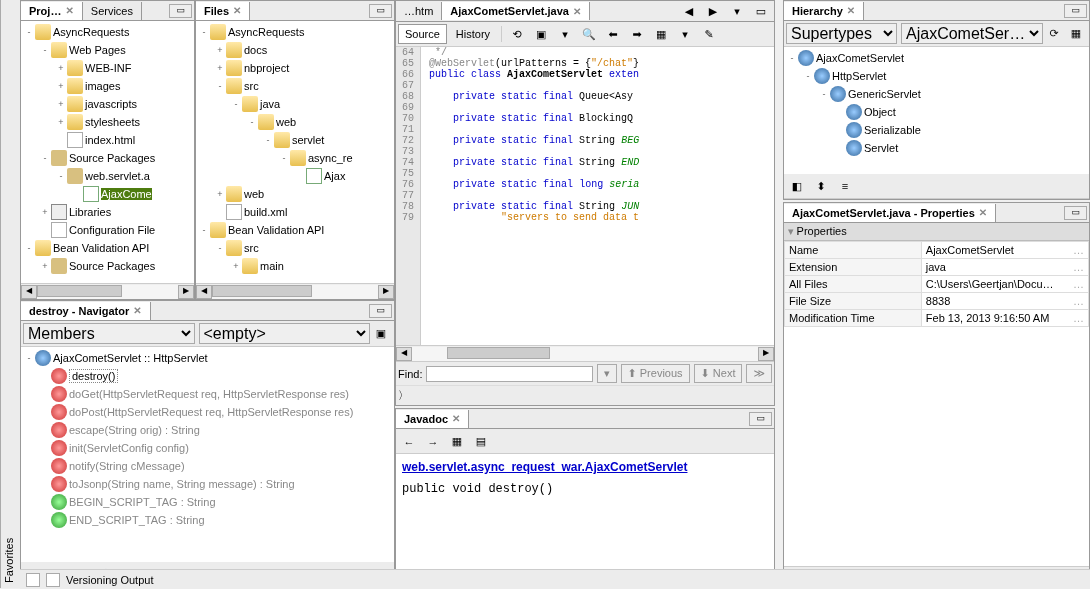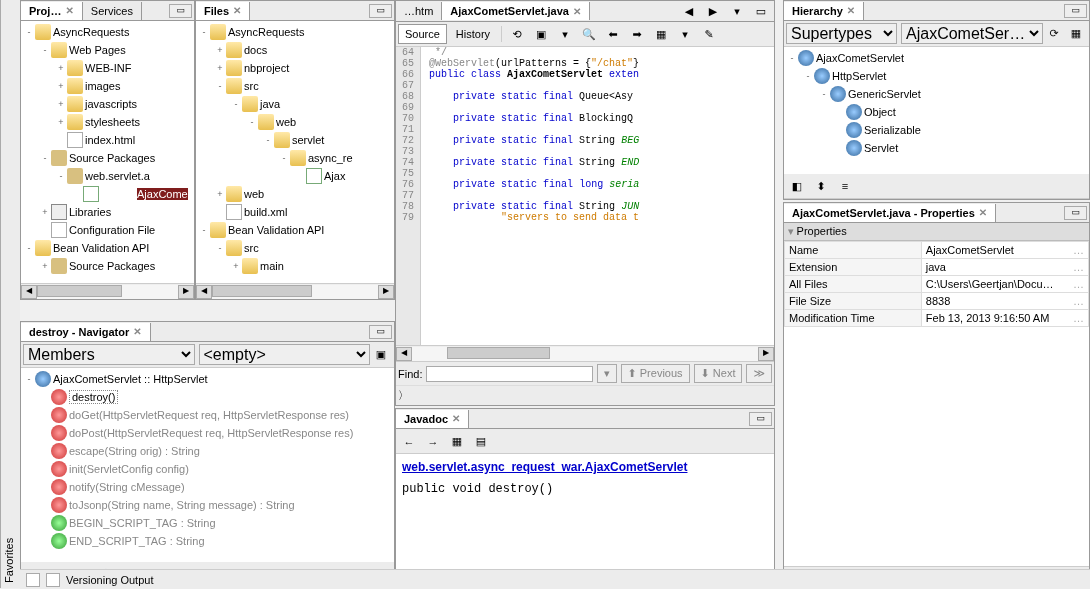--- a/index.html
+++ b/index.html
@@ -10,32 +10,32 @@
 .tabstrip { display: flex; background: #ececec; border-bottom: 1px solid #999; min-height: 20px; align-items: center; }
 .tab { padding: 3px 8px; border-right: 1px solid #999; display: flex; align-items: center; gap: 4px; cursor: pointer; }
 .tab.active { background: #fff; font-weight: bold; }
 .close-x { color: #888; font-size: 10px; }
 .min-btn { margin-left: auto; padding: 0 6px; cursor: pointer; border: 1px solid #aaa; background: #eee; font-size: 9px; height: 14px; margin-right: 2px; }
 .tree { flex: 1; overflow: auto; padding: 2px; font-size: 11px; }
 .tree-item { display: flex; align-items: center; padding: 1px 0; white-space: nowrap; cursor: pointer; }
 .tree-item .exp { width: 12px; text-align: center; color: #666; font-size: 9px; }
 .tree-item .ico { width: 16px; height: 16px; display: inline-block; margin-right: 2px; }
 .i0 { padding-left: 0; } .i1 { padding-left: 16px; } .i2 { padding-left: 32px; } .i3 { padding-left: 48px; } .i4 { padding-left: 64px; } .i5 { padding-left: 80px; } .i6 { padding-left: 96px; }
-.selected { background: #7f1d1d; color: #fff; margin-left: 36px; }
+.selected { background: #4d7c0f; color: #fff; }
 .scrollbar-h { height: 16px; background: #eee; border-top: 1px solid #ccc; display: flex; align-items: center; }
 .sb-btn { width: 16px; height: 14px; background: #ddd; border: 1px solid #aaa; font-size: 8px; text-align: center; }
 .sb-track { flex: 1; background: #f5f5f5; height: 14px; position: relative; }
 .sb-thumb { position: absolute; height: 12px; background: #ccc; border: 1px solid #aaa; top: 0; }
 
 
 #col-projects { grid-column: 2; grid-row: 1; }
 
 #col-files { grid-column: 3; grid-row: 1; }
 
-#col-navigator { grid-column: 2/4; grid-row: 2; margin-top: 21px; }
+#col-navigator { grid-column: 2/4; grid-row: 2; }
 
 #col-editor { grid-column: 4; grid-row: 1/3; display: flex; flex-direction: column; }
 
 #col-right { grid-column: 5; grid-row: 1/3; display: flex; flex-direction: column; margin-left: 8px; }
 
 .toolbar { display: flex; background: #ececec; border-bottom: 1px solid #ccc; padding: 2px; gap: 2px; align-items: center; }
 .tbtn { width: 22px; height: 20px; border: 1px solid transparent; background: transparent; cursor: pointer; font-size: 11px; display: flex; align-items: center; justify-content: center; }
 .tbtn.active { background: #fff; border: 1px solid #999; }
 
 .code-area { flex: 1; display: flex; font-family: 'Courier New', monospace; font-size: 10px; overflow: hidden; background: #fff; }

